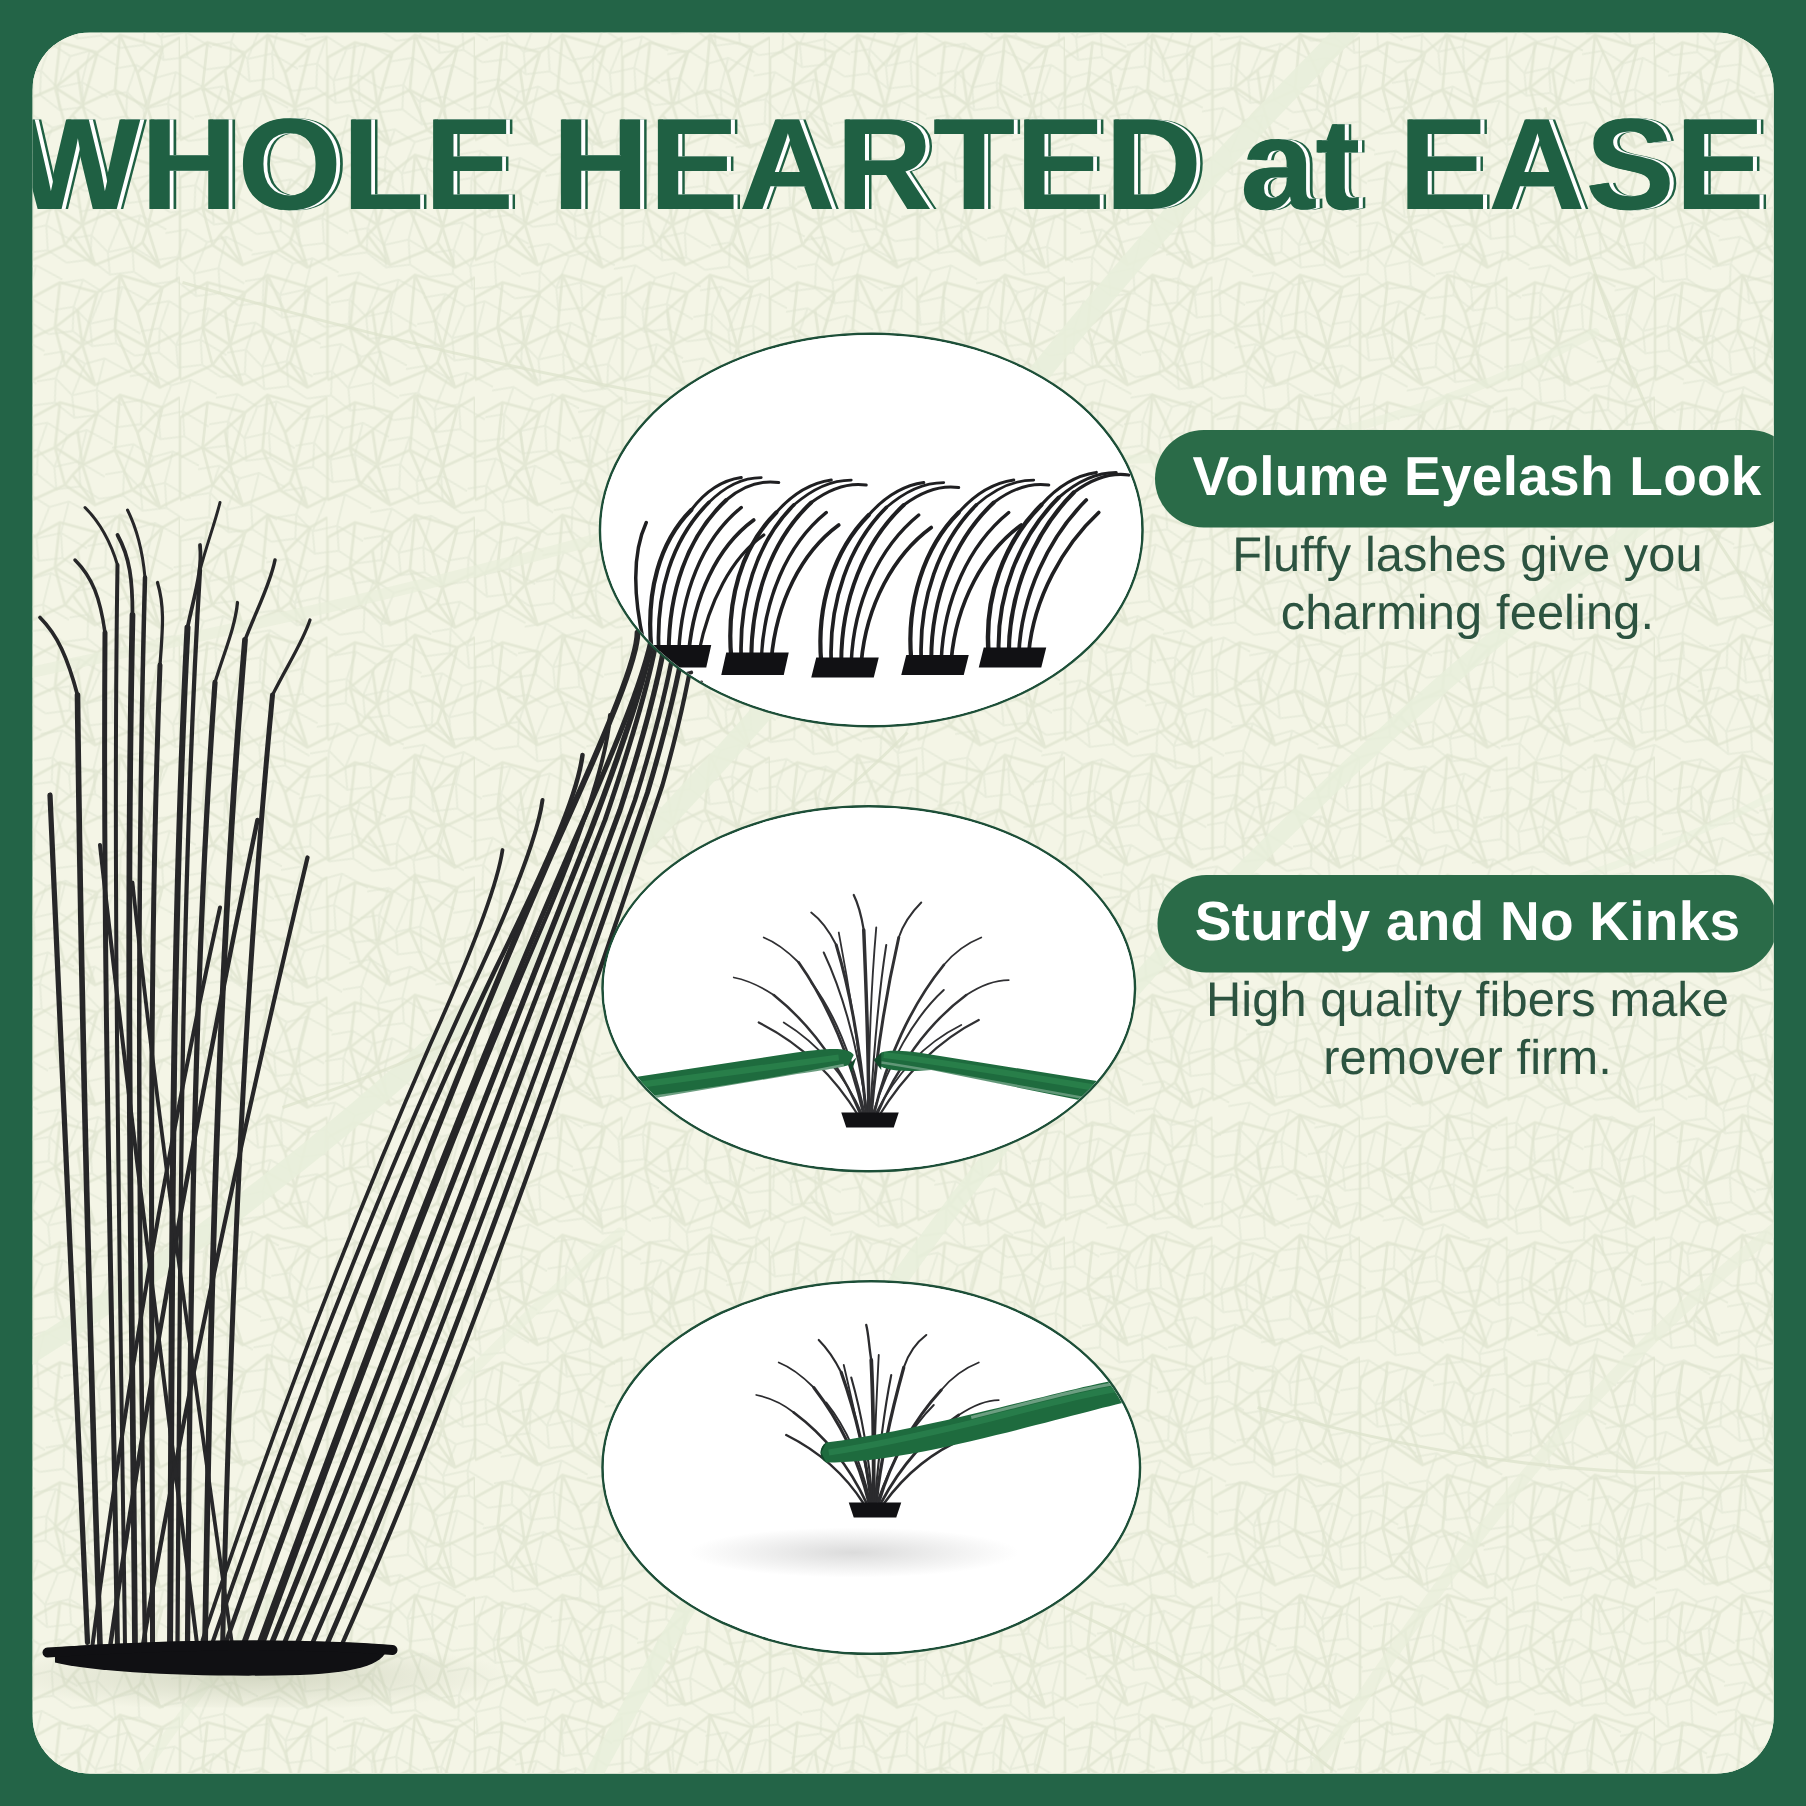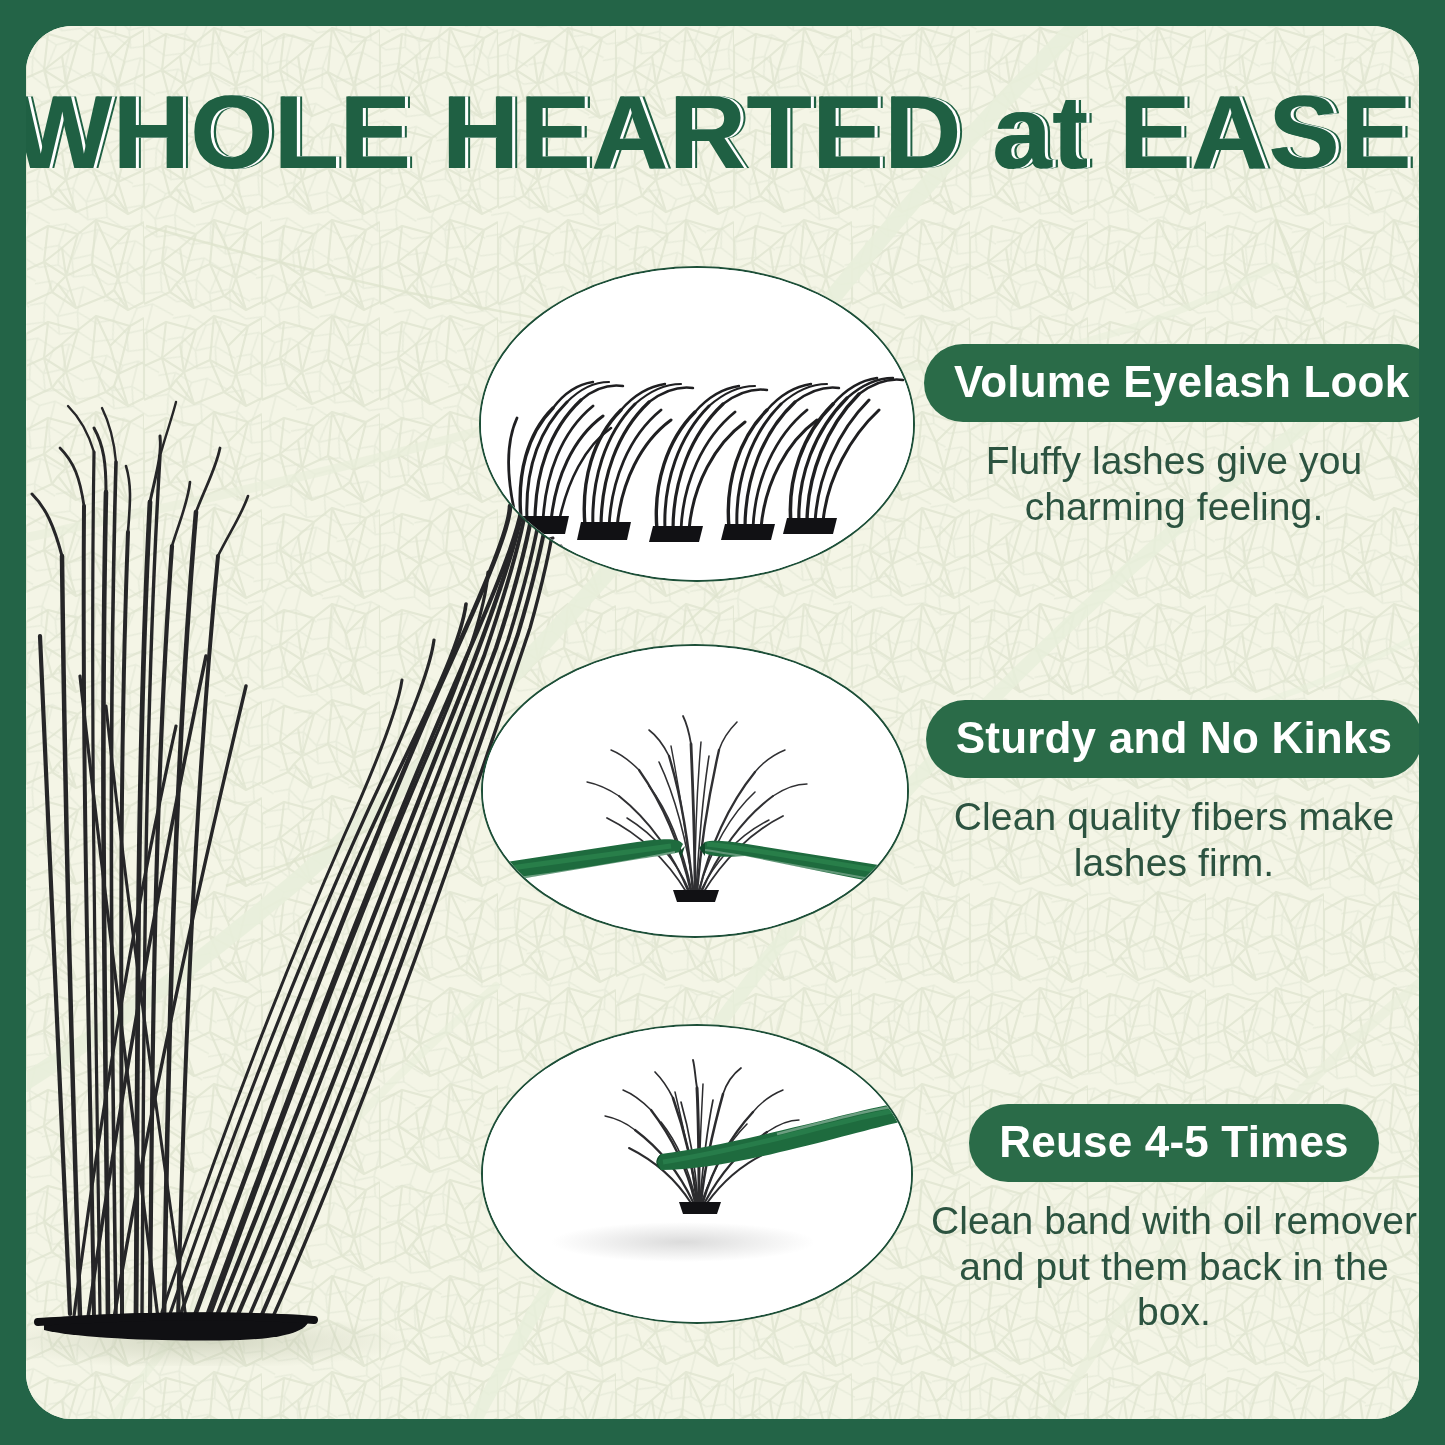--- a/index.html
+++ b/index.html
@@ -90,21 +90,20 @@
     color:#ffffff;
     font-weight:bold;
     font-size:44px;
     line-height:1;
     padding:16px 30px 18px;
     border-radius:40px;
     white-space:nowrap;
     letter-spacing:0.2px;
   }
   .desc{
-    margin-top:16px;
     color:#2c5340;
     font-size:39px;
     line-height:1.17;
     letter-spacing:0.1px;
     font-weight:normal;
   }
 </style>
 </head>
 <body>
 
@@ -414,22 +413,18 @@
       </svg>
     </div>
 
     <div class="feature" id="feature-1">
       <div class="badge">Volume Eyelash Look</div>
       <div class="desc">Fluffy lashes give you charming feeling.</div>
     </div>
 
     <div class="feature" id="feature-2">
       <div class="badge">Sturdy and No Kinks</div>
-      <div class="desc">Clean quality fibers make lashes firm.</div>
-    </div>
-
-    <div class="feature" id="feature-3">
-      <div class="badge">Reuse 4-5 Times</div>
-      <div class="desc">Clean band with oil remover and put them back in the box.</div>
-    </div>
+      <div class="desc">High quality fibers make remover firm.</div>
+    </div>
+
 
   </div>
 </div>
 
 </body></html>

